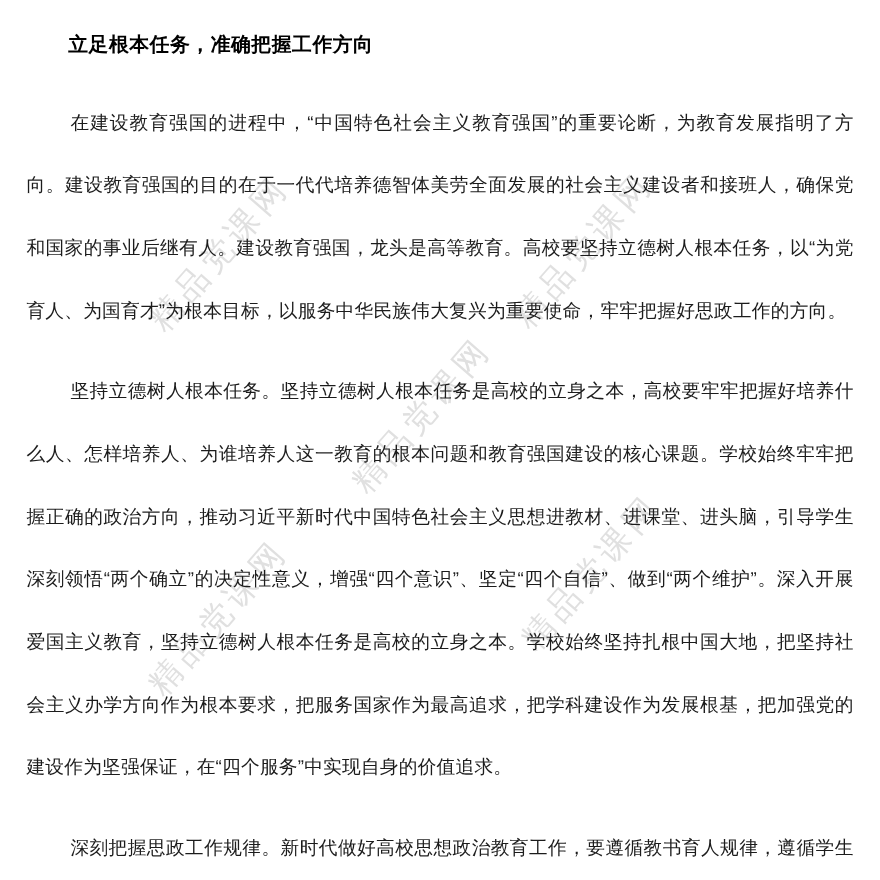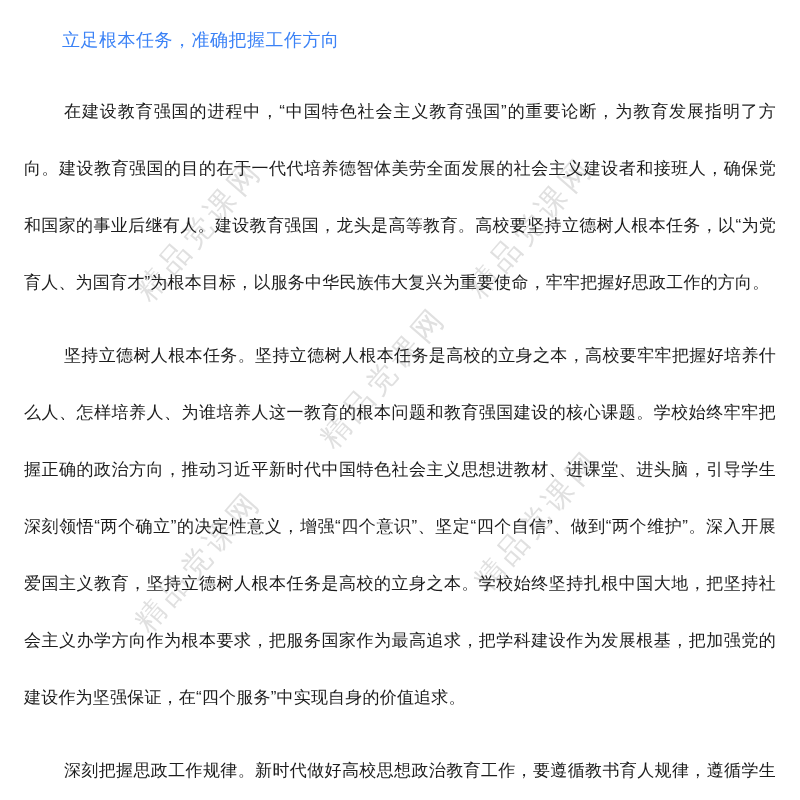--- a/index.html
+++ b/index.html
@@ -45,25 +45,25 @@
     padding: 12px 24px 0 24px;
     color: #1c1c1c;
     font-size: 17px;
     line-height: 57px;
     text-align: justify;
   }
   .doc-title {
     margin: 0 0 14px 0;
     padding-left: 38px;
     font-size: 18px;
-    font-weight: 400;
+    font-weight: 700;
     line-height: 57px;
     letter-spacing: 0.5px;
     text-align: left;
-    color: #3b82f6;
+    color: #000000;
   }
   .para {
     margin: 0 0 16px 0;
     text-indent: 40px;
     letter-spacing: 0.2px;
   }
   .para-last {
     margin-bottom: 0;
   }
 </style>

